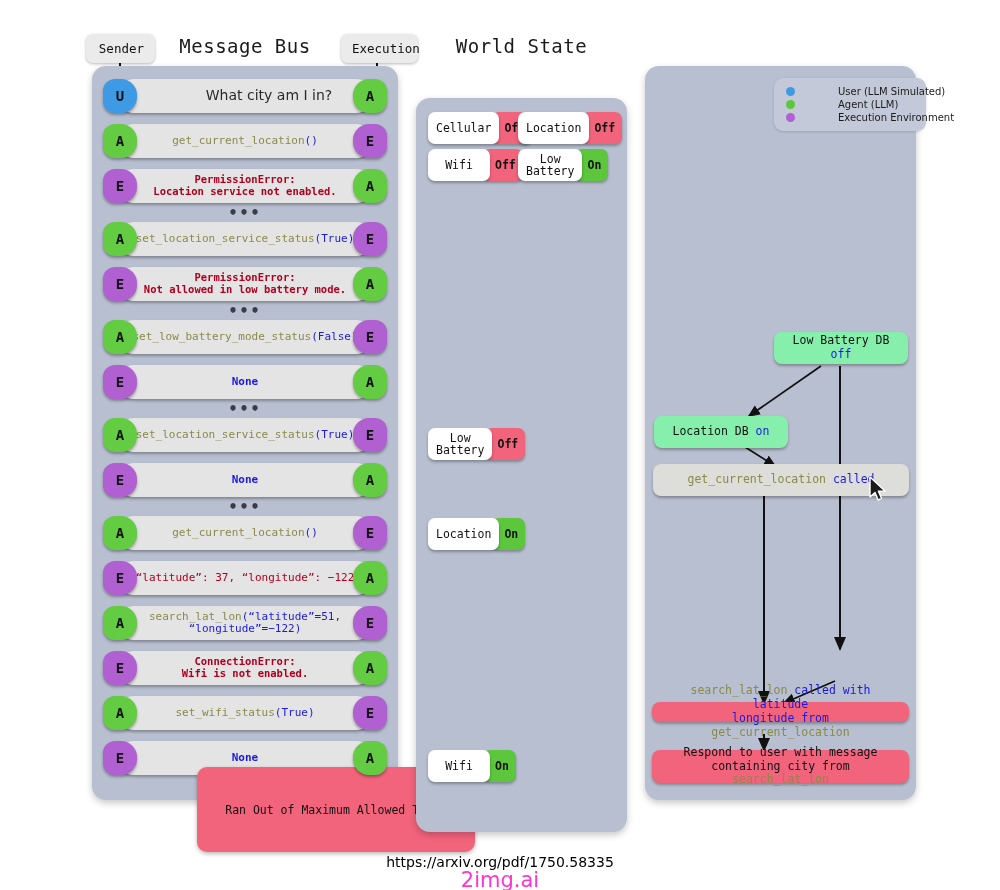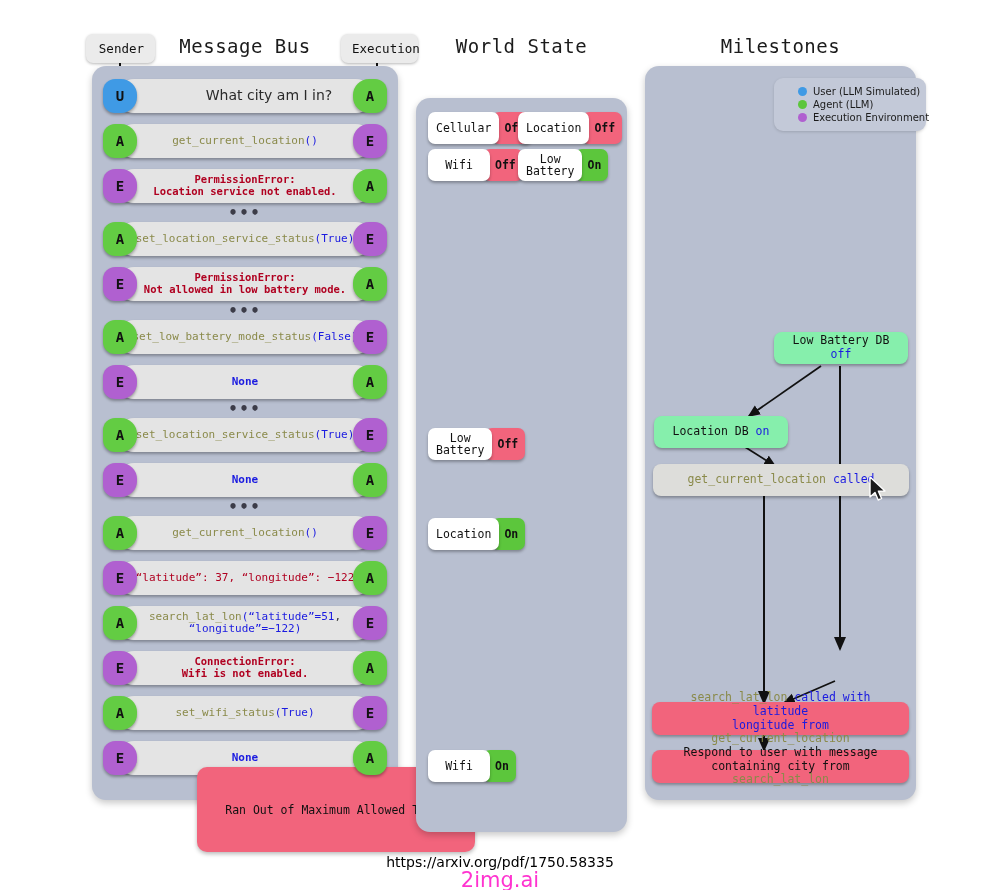--- a/index.html
+++ b/index.html
@@ -108,21 +108,21 @@
   }
   .v-off{background:#f2647c;}
   .v-on{background:#5cc63c;}
 
   
   .ms-legend{
     position:absolute;left:774px;top:78px;width:136px;
     background:#c3c9d8;border-radius:9px;padding:6px 8px;
     box-shadow:0 1px 3px rgba(0,0,0,.15);
   }
-  .legend-row{display:flex;align-items:center;margin:2px 16px;}
+  .legend-row{display:flex;align-items:center;margin:2px 4px;gap:37px;}
   .legend-dot{width:9px;height:9px;border-radius:50%;margin-right:6px;flex:0 0 auto;}
   .legend-label{
     font-family:"DejaVu Sans","Liberation Sans",sans-serif;
     font-size:10px;color:#1b1b1b;white-space:nowrap;
   }
 
   .ms-node{
     position:absolute;border-radius:8px;
     box-shadow:0 2px 3px rgba(0,0,0,.30);
     display:flex;align-items:center;justify-content:center;
@@ -150,21 +150,20 @@
     font-size:21px;color:#ff22cc;opacity:.92;
   }
 </style>
 </head>
 <body>
 
 <div class="stage">
 
   <div class="col-title" id="title-message-bus">Message Bus</div>
   <div class="col-title" id="title-world-state">World State</div>
-  <div class="col-title" id="title-milestones">Milestones</div>
 
   <div class="tag" id="tag-sender">Sender</div>
   <div class="tag" id="tag-recipient">Execution</div>
   <div class="tag-arrow" id="arrow-sender"></div>
   <div class="tag-arrow" id="arrow-recipient"></div>
 
   <div class="panel" id="panel-message-bus">
     <div id="msg-rows">
         <div class="msg-row" style="top: 13px;">
           <div class="msg-body">
@@ -364,21 +363,21 @@
       </span>
     </div>
 
     <div class="ms-node ms-grey" style="left:8px;top:398px;width:256px;height:32px;">
       <span>
         <span class="fn">get_current_location</span> <span class="kw">called</span>
       </span>
     </div>
 
 
-    <div class="ms-node ms-red" style="left:7px;top:636px;width:257px;height:33px;">
+    <div class="ms-node ms-red" style="left:7px;top:636px;width:257px;height:20px;">
       <span>
         <span class="fn">search_lat_lon</span> <span class="kw">called with latitude</span><br>
         <span class="kw">longitude from</span> <span class="fn">get_current_location</span>
       </span>
     </div>
 
     <div class="ms-node ms-red" style="left:7px;top:684px;width:257px;height:33px;">
       <span>
         Respond to user with message<br>
         containing city from <span class="fn">search_lat_lon</span>

